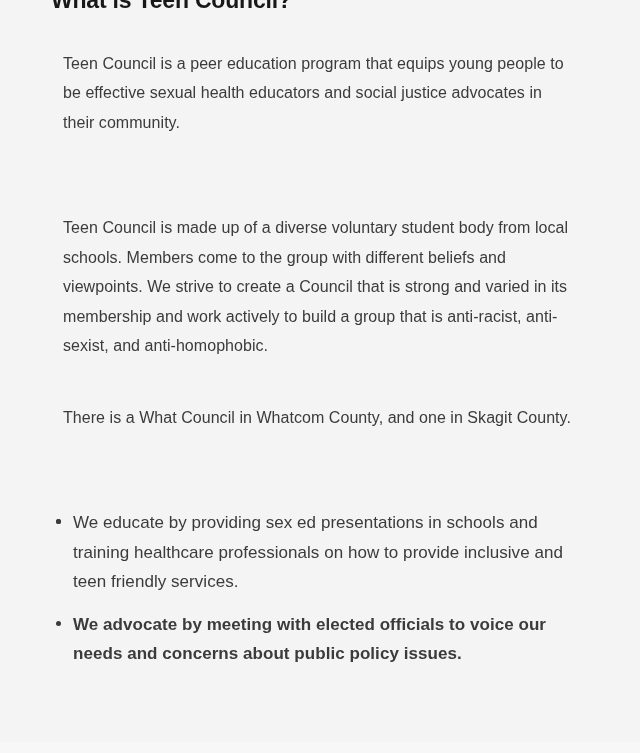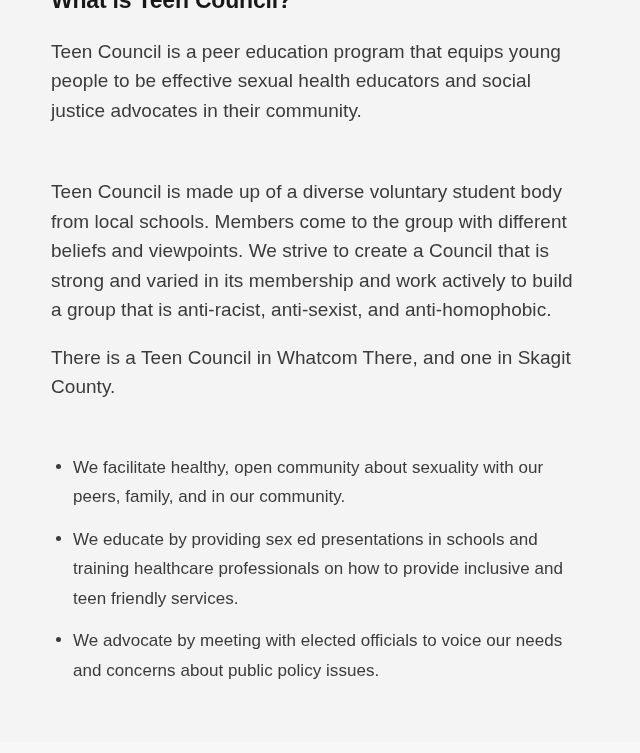--- a/index.html
+++ b/index.html
@@ -36,24 +36,24 @@
     padding: 0;
   }
   .heading-block {
     margin-top: 0;
   }
   .gap-heading-1 { height: 22px; }
   .gap-heading-2 { height: 30px; }
   .gap-heading-3 { height: 29px; }
 
   p.body-text {
-    font-size: 19px;
+    font-size: 16px;
     line-height: 29.5px;
     color: #3b3b3d;
-    margin: 0;
+    margin: 12px;
     padding: 0;
     letter-spacing: 0.05px;
   }
   .para-gap { height: 18px; }
 
   ul.do-list {
     list-style: none;
     margin: 0;
     padding: 0;
   }
@@ -62,20 +62,21 @@
     padding-left: 17px;
     margin-left: 5px;
     font-size: 17px;
     line-height: 29.5px;
     color: #3b3b3d;
     letter-spacing: 0.05px;
     margin-bottom: 13px;
   }
   ul.do-list li:last-child {
     margin-bottom: 0;
+    font-weight: bold;
   }
   ul.do-list li .bullet-dot {
     position: absolute;
     left: 0;
     top: 11px;
     width: 5px;
     height: 5px;
     border-radius: 50%;
     background: #3b3b3d;
   }
@@ -99,31 +100,30 @@
       <div class="gap-heading-1"></div>
       <p class="body-text">Teen Council is a peer education program that equips young people to be effective sexual health educators and social justice advocates in their community.</p>
     </section>
 
     <div class="gap-heading-2"></div>
 
     <section>
       <div class="gap-heading-1"></div>
       <p class="body-text">Teen Council is made up of a diverse voluntary student body from local schools. Members come to the group with different beliefs and viewpoints. We strive to create a Council that is strong and varied in its membership and work actively to build a group that is anti-racist, anti-sexist, and anti-homophobic.</p>
       <div class="para-gap"></div>
-      <p class="body-text">There is a Teen Council in Whatcom There, and one in Skagit County.</p>
+      <p class="body-text">There is a What Council in Whatcom County, and one in Skagit County.</p>
     </section>
 
     <div class="gap-heading-3"></div>
 
     <section>
       <div class="gap-heading-1"></div>
       <ul class="do-list">
         <li>
           <span class="bullet-dot"></span>
-          <span>We facilitate healthy, open community about sexuality with our peers, family, and in our community.</span>
         </li>
         <li>
           <span class="bullet-dot"></span>
           <span>We educate by providing sex ed presentations in schools and training healthcare professionals on how to provide inclusive and teen friendly services.</span>
         </li>
         <li>
           <span class="bullet-dot"></span>
           <span>We advocate by meeting with elected officials to voice our needs and concerns about public policy issues.</span>
         </li>
 

